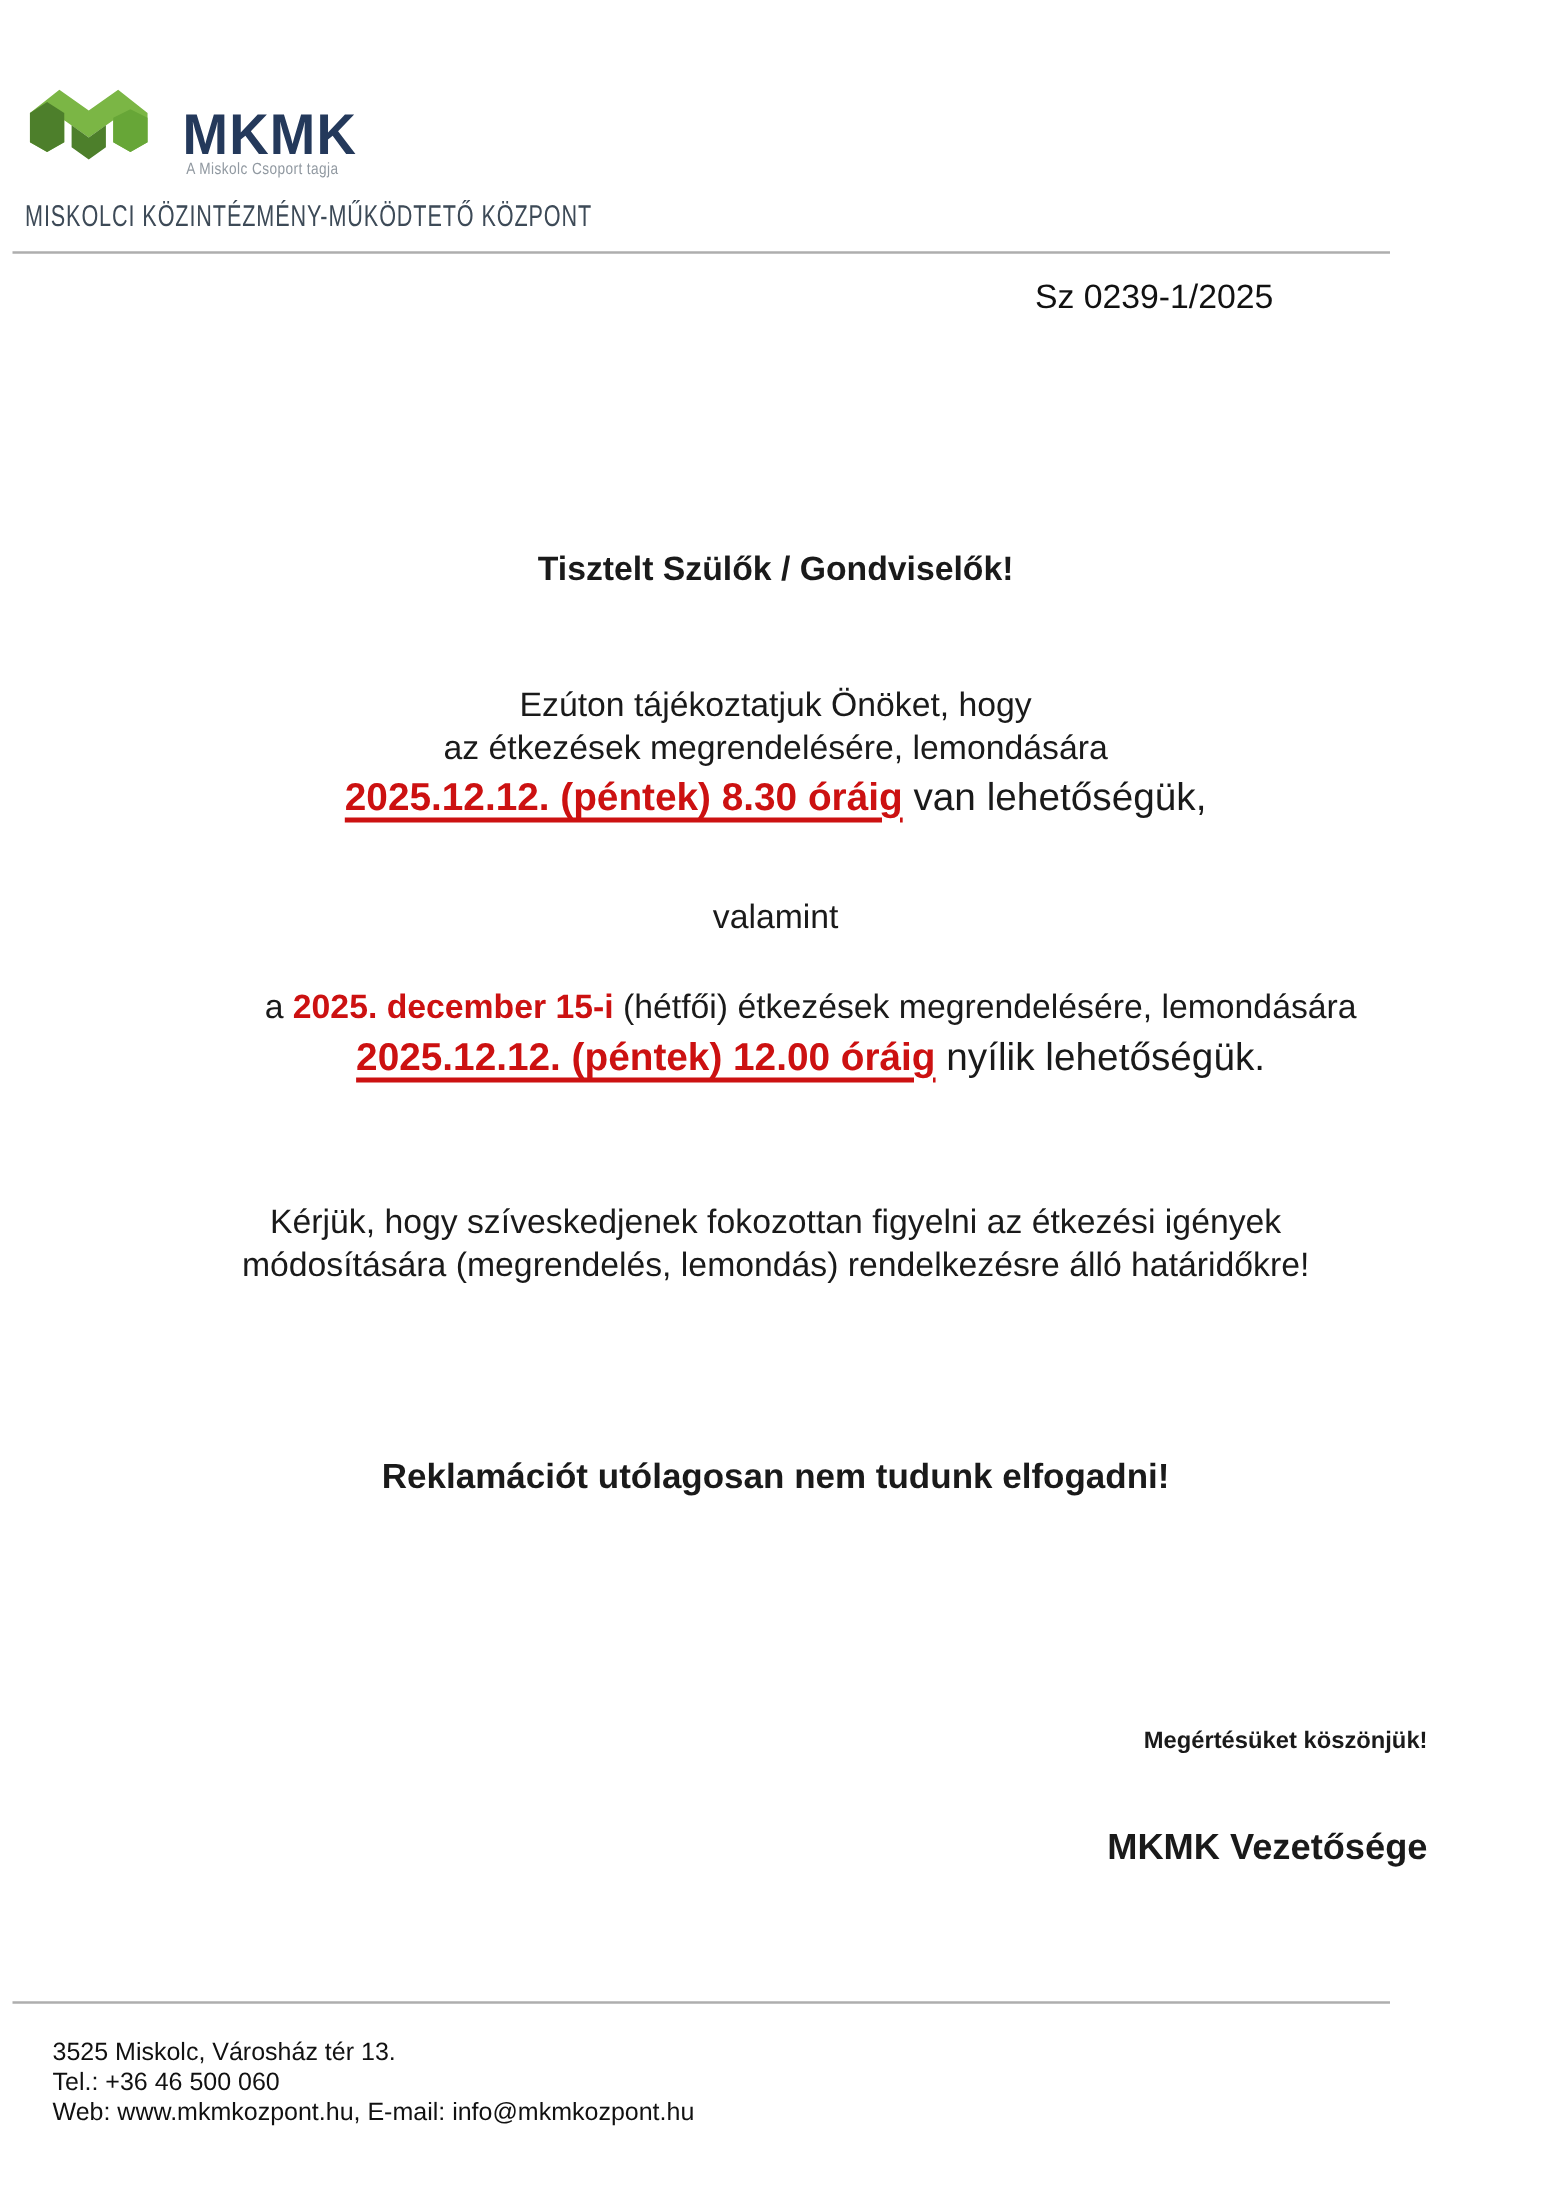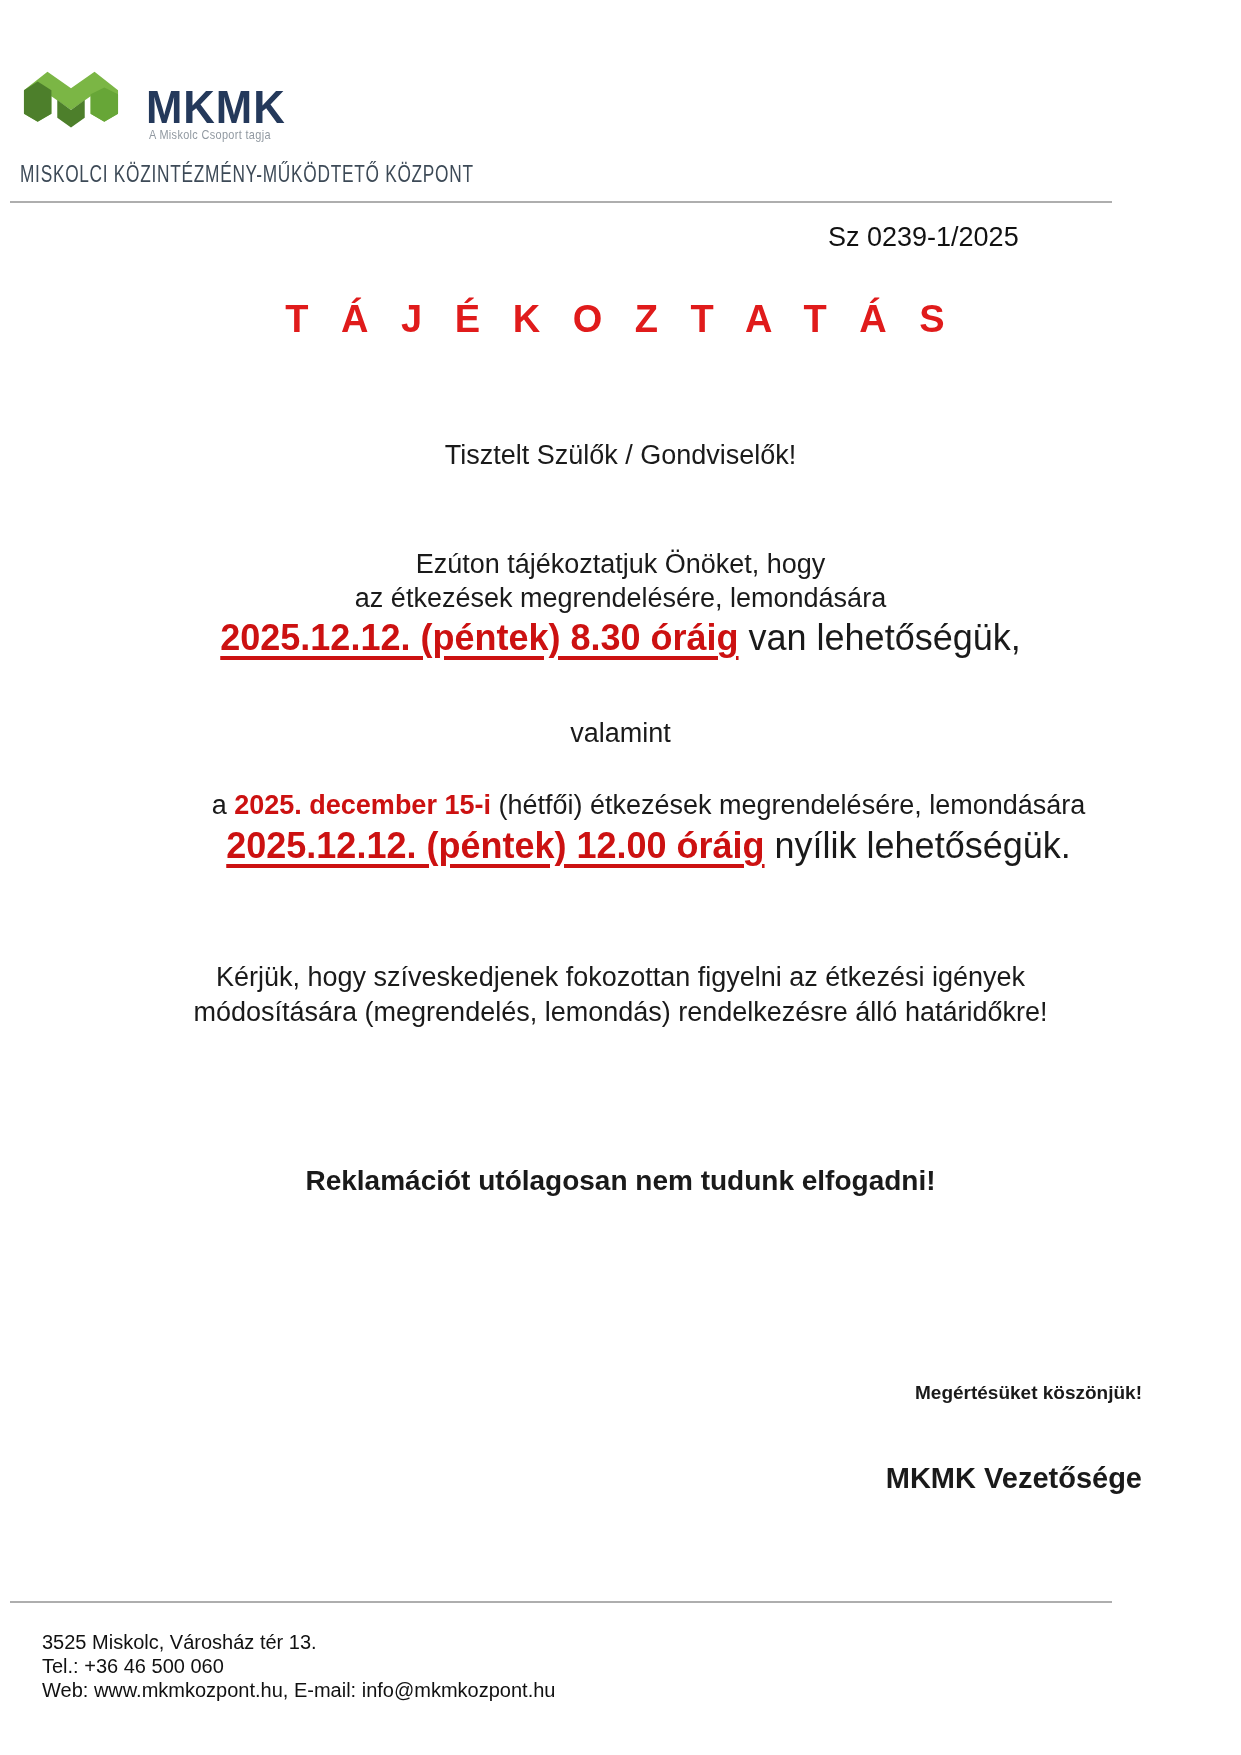--- a/index.html
+++ b/index.html
@@ -43,31 +43,31 @@
     left: 828px; top: 222px;
     font-size: 27px; color: #111; white-space: nowrap;
   }
   .doc-title {
     left: 0; top: 298px; width: 1241px;
     text-align: center;
     font-size: 38px; font-weight: 700; letter-spacing: 11px;
     color: #e01b1b; white-space: nowrap;
   }
   .centered { left: 0; width: 1241px; text-align: center; }
-  .greeting { top: 440px; font-size: 27px; font-weight: 400; }
+  .greeting { top: 440px; font-size: 27px; font-weight: 700; }
   .para { font-size: 27px; line-height: 34px; }
   .para-1 { top: 547px; }
   .connector { top: 718px; font-size: 27px; }
   .para-2 { top: 788px; line-height: 35px; padding-left: 28px; }
   .para-3 { top: 960px; line-height: 35px; }
   .warning { top: 1165px; font-size: 28px; font-weight: 700; }
 
   .red-bold { color: #cc1111; font-weight: 700; }
   .big-line {
-    font-size: 36px; line-height: 46px; white-space: nowrap;
+    font-size: 31px; line-height: 46px; white-space: nowrap;
   }
   .red-underline {
     color: #cc1111; font-weight: 700;
     text-decoration: underline;
     text-decoration-thickness: 3.5px;
     text-underline-offset: 6px;
   }
 
   .thanks {
     right: 91px; top: 1382px;
@@ -97,21 +97,20 @@
       <polygon points="36,34 50,44 64,34 64,52 50,62 36,52" fill="#4d7f2b"></polygon>
     </svg>
   </div>
   <div class="abs wordmark">MKMK</div>
   <div class="abs tagline">A Miskolc Csoport tagja</div>
   <div class="abs org-name">MISKOLCI KÖZINTÉZMÉNY-MŰKÖDTETŐ KÖZPONT</div>
   <div class="abs rule rule-top"></div>
 
   <div class="abs ref-number">Sz 0239-1/2025</div>
 
-  <div class="abs doc-title">T Á J É K O Z T A T Á S</div>
 
   <div class="abs centered greeting">Tisztelt Szülők / Gondviselők!</div>
 
   <div class="abs centered para para-1">
     <div>Ezúton tájékoztatjuk Önöket, hogy</div>
     <div>az étkezések megrendelésére, lemondására</div>
     <div class="big-line"><span class="red-underline">2025.12.12. (péntek) 8.30 óráig</span><span> van lehetőségük,</span></div>
   </div>
 
   <div class="abs centered connector">valamint</div>

